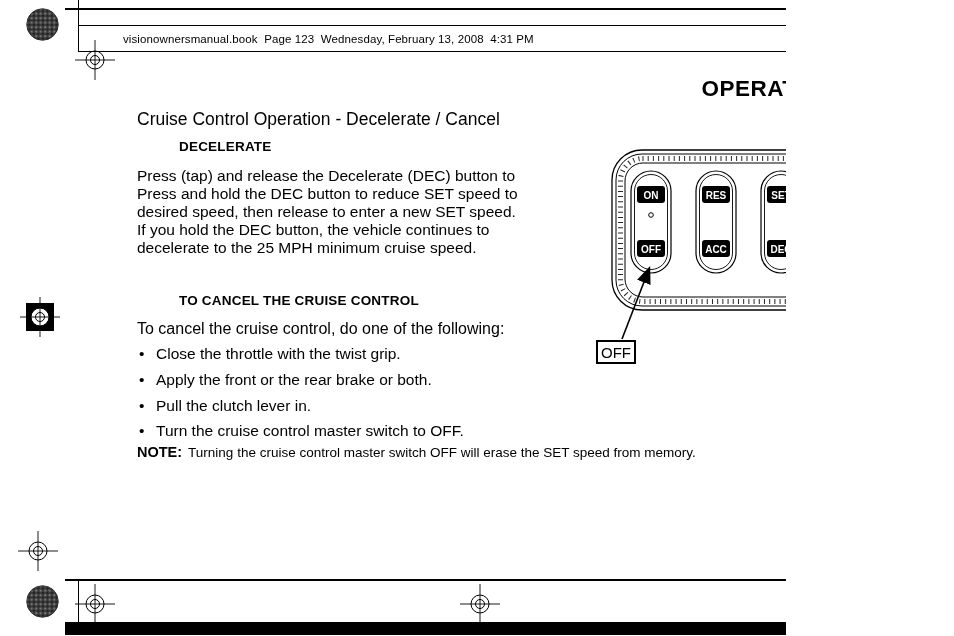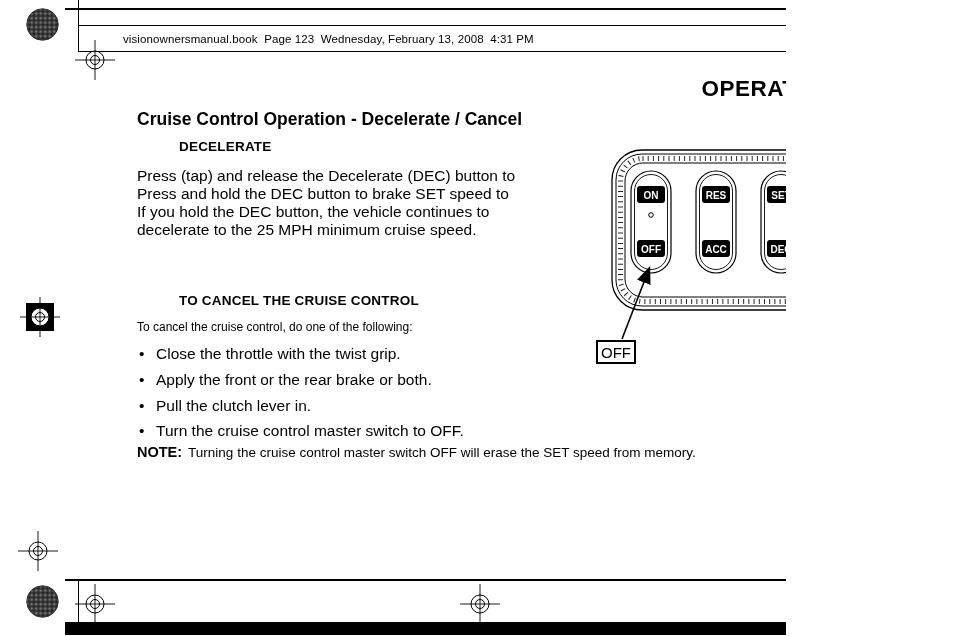--- a/index.html
+++ b/index.html
@@ -16,24 +16,24 @@
   .regmark circle { stroke:#000; }
   .blacksq { position:absolute; width:28px; height:28px; background:#000; }
   .disc { position:absolute; }
 
   
   .header-box { position:absolute; left:78px; top:25px; width:808px; height:27px; border:1px solid #000; display:flex; align-items:center; }
   .header-box .htext { padding-left:44px; font-size:11.5px; white-space:pre; letter-spacing:0.1px; }
 
   
   .section-title { position:absolute; left:540px; top:76px; width:298px; text-align:right; font-size:22.5px; font-weight:bold; letter-spacing:0.5px; }
-  .article-heading { position:absolute; left:137px; top:109px; font-size:17.5px; font-weight:bold; }
+  .article-heading { position:absolute; left:137px; top:109px; font-size:17.5px; font-weight:normal; }
   .subheading { position:absolute; left:137px; font-size:13.5px; font-weight:bold; letter-spacing:0.2px;padding-left:42px; }
   .body-lines { position:absolute; left:137px; top:167px; font-size:15.5px; line-height:18px; }
-  .intro-line { position:absolute; left:137px; top:320px; font-size:12px; }
+  .intro-line { position:absolute; left:137px; top:320px; font-size:16px; }
   .bullets { position:absolute; left:139px; top:341px; font-size:15.5px; }
   .bullet-item { position:relative; padding-left:17px; line-height:25.8px; }
   .bullet-item::before { content:"\2022"; position:absolute; left:0; }
   .note { position:absolute; left:137px; top:444px; font-size:13.5px; }
   .note .note-label { font-weight:bold; font-size:14.5px; margin-right:6px; }
 
   
   .switch-svg { position:absolute; left:585px; top:145px; }
   .chip-label { fill:#fff; font-weight:bold; font-size:10px; text-anchor:middle; font-family:"Liberation Sans",sans-serif; }
   .off-callout { position:absolute; left:596px; top:340px; width:40px; height:24px; border:2px solid #000; display:flex; align-items:center; justify-content:center; font-size:15px; background:#fff; z-index:5; }
@@ -171,21 +171,22 @@
     <span class="htext">visionownersmanual.book  Page 123  Wednesday, February 13, 2008  4:31 PM</span>
   </div>
 
   <div class="section-title">OPERATION</div>
 
   <div class="article-heading">Cruise Control Operation - Decelerate / Cancel</div>
   <div class="subheading" style="top:139px;">DECELERATE</div>
 
   <div class="body-lines">
     <div>Press (tap) and release the Decelerate (DEC) button to</div>
-    <div>Press and hold the DEC button to brake SET speed to</div>
+    <div>Press and hold the DEC button to reduce SET speed to</div>
+    <div>desired speed, then release to enter a new SET speed.</div>
     <div>If you hold the DEC button, the vehicle continues to</div>
     <div>decelerate to the 25 MPH minimum cruise speed.</div>
   </div>
 
   <div class="subheading" style="top:293px;">TO CANCEL THE CRUISE CONTROL</div>
   <div class="intro-line">To cancel the cruise control, do one of the following:</div>
 
   <div class="bullets">
     <div class="bullet-item"><span>Close the throttle with the twist grip.</span></div>
     <div class="bullet-item"><span>Apply the front or the rear brake or both.</span></div>

